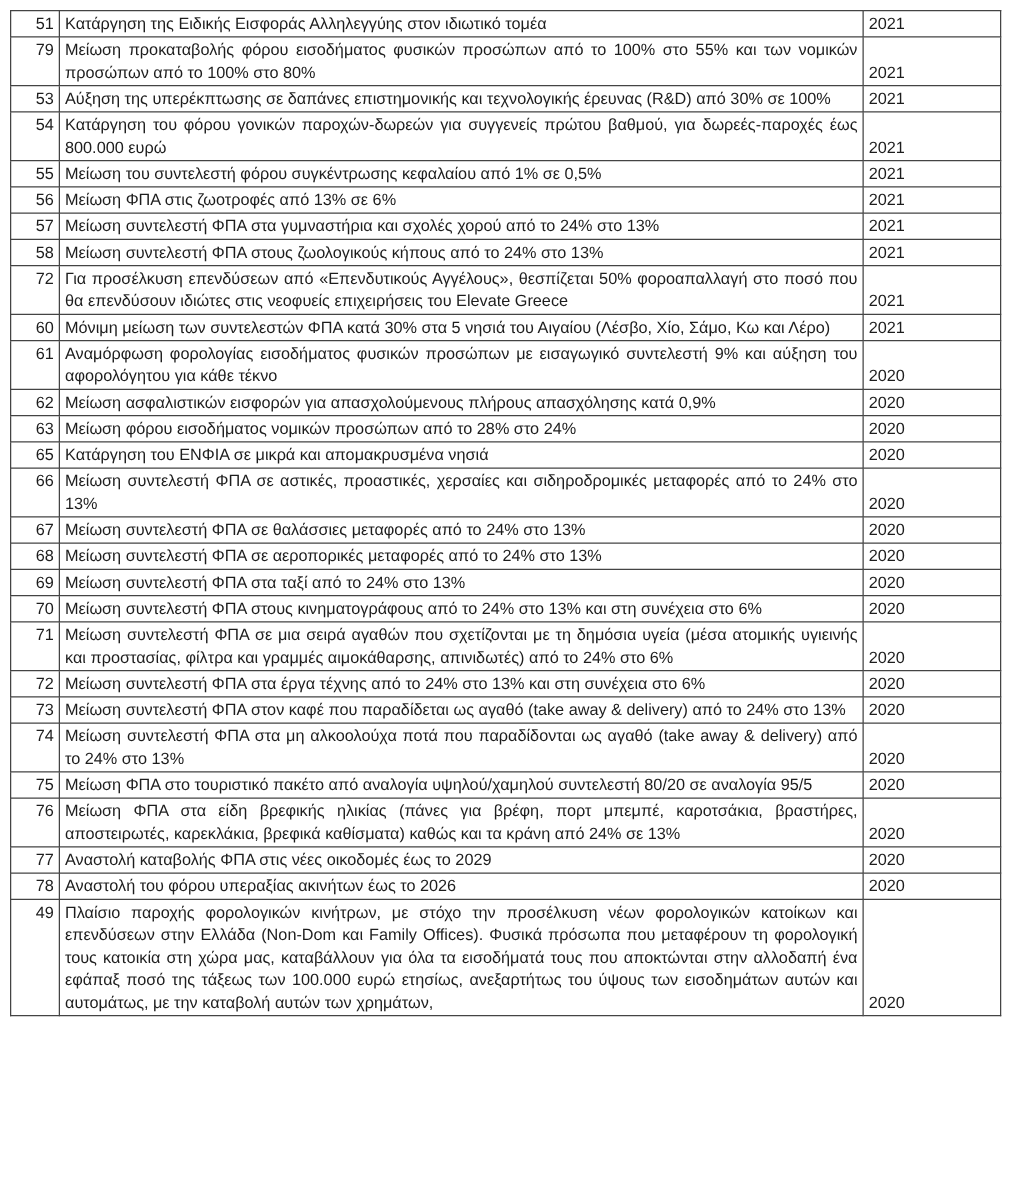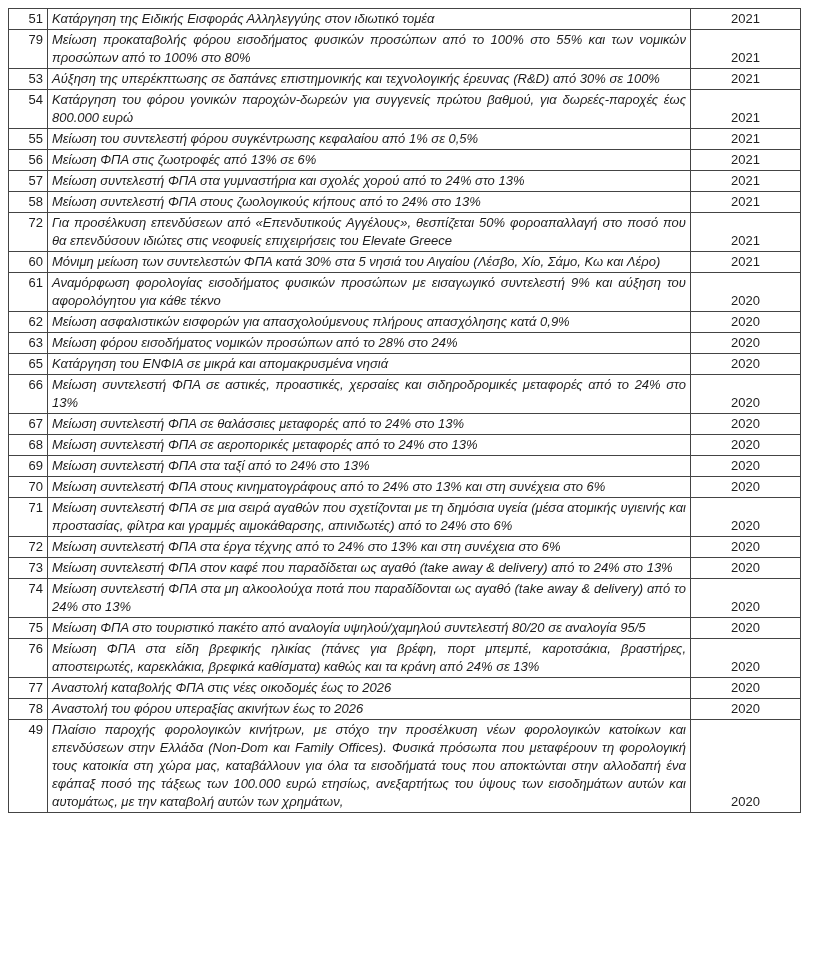--- a/index.html
+++ b/index.html
@@ -42,25 +42,24 @@
     vertical-align: top;
     padding-right: 8px;
     padding-left: 2px;
   }
   td.desc {
     width: 643px;
     text-align: justify;
     vertical-align: top;
     padding-left: 6px;
     padding-right: 5px;
-    font-style: italic;
   }
   td.year {
     width: 110px;
-    text-align: center;
+    text-align: left;
     vertical-align: bottom;
     padding-right: 7px;
     padding-left: 2px;
   }
 </style>
 </head>
 <body>
 
 <div class="page">
   <table class="measures">
@@ -190,21 +189,21 @@
           <td class="desc">Μείωση ΦΠΑ στο τουριστικό πακέτο από αναλογία υψηλού/χαμηλού συντελεστή 80/20 σε αναλογία 95/5</td>
           <td class="year">2020</td>
         </tr>
         <tr>
           <td class="num">76</td>
           <td class="desc">Μείωση ΦΠΑ στα είδη βρεφικής ηλικίας (πάνες για βρέφη, πορτ μπεμπέ, καροτσάκια, βραστήρες, αποστειρωτές, καρεκλάκια, βρεφικά καθίσματα) καθώς και τα κράνη από 24% σε 13%</td>
           <td class="year">2020</td>
         </tr>
         <tr>
           <td class="num">77</td>
-          <td class="desc">Αναστολή καταβολής ΦΠΑ στις νέες οικοδομές έως το 2026</td>
+          <td class="desc">Αναστολή καταβολής ΦΠΑ στις νέες οικοδομές έως το 2029</td>
           <td class="year">2020</td>
         </tr>
         <tr>
           <td class="num">78</td>
           <td class="desc">Αναστολή του φόρου υπεραξίας ακινήτων έως το 2026</td>
           <td class="year">2020</td>
         </tr>
         <tr>
           <td class="num">49</td>
           <td class="desc">Πλαίσιο παροχής φορολογικών κινήτρων, με στόχο την προσέλκυση νέων φορολογικών κατοίκων και επενδύσεων στην Ελλάδα (Non-Dom και Family Offices). Φυσικά πρόσωπα που μεταφέρουν τη φορολογική τους κατοικία στη χώρα μας, καταβάλλουν για όλα τα εισοδήματά τους που αποκτώνται στην αλλοδαπή ένα εφάπαξ ποσό της τάξεως των 100.000 ευρώ ετησίως, ανεξαρτήτως του ύψους των εισοδημάτων αυτών και αυτομάτως, με την καταβολή αυτών των χρημάτων,</td>

